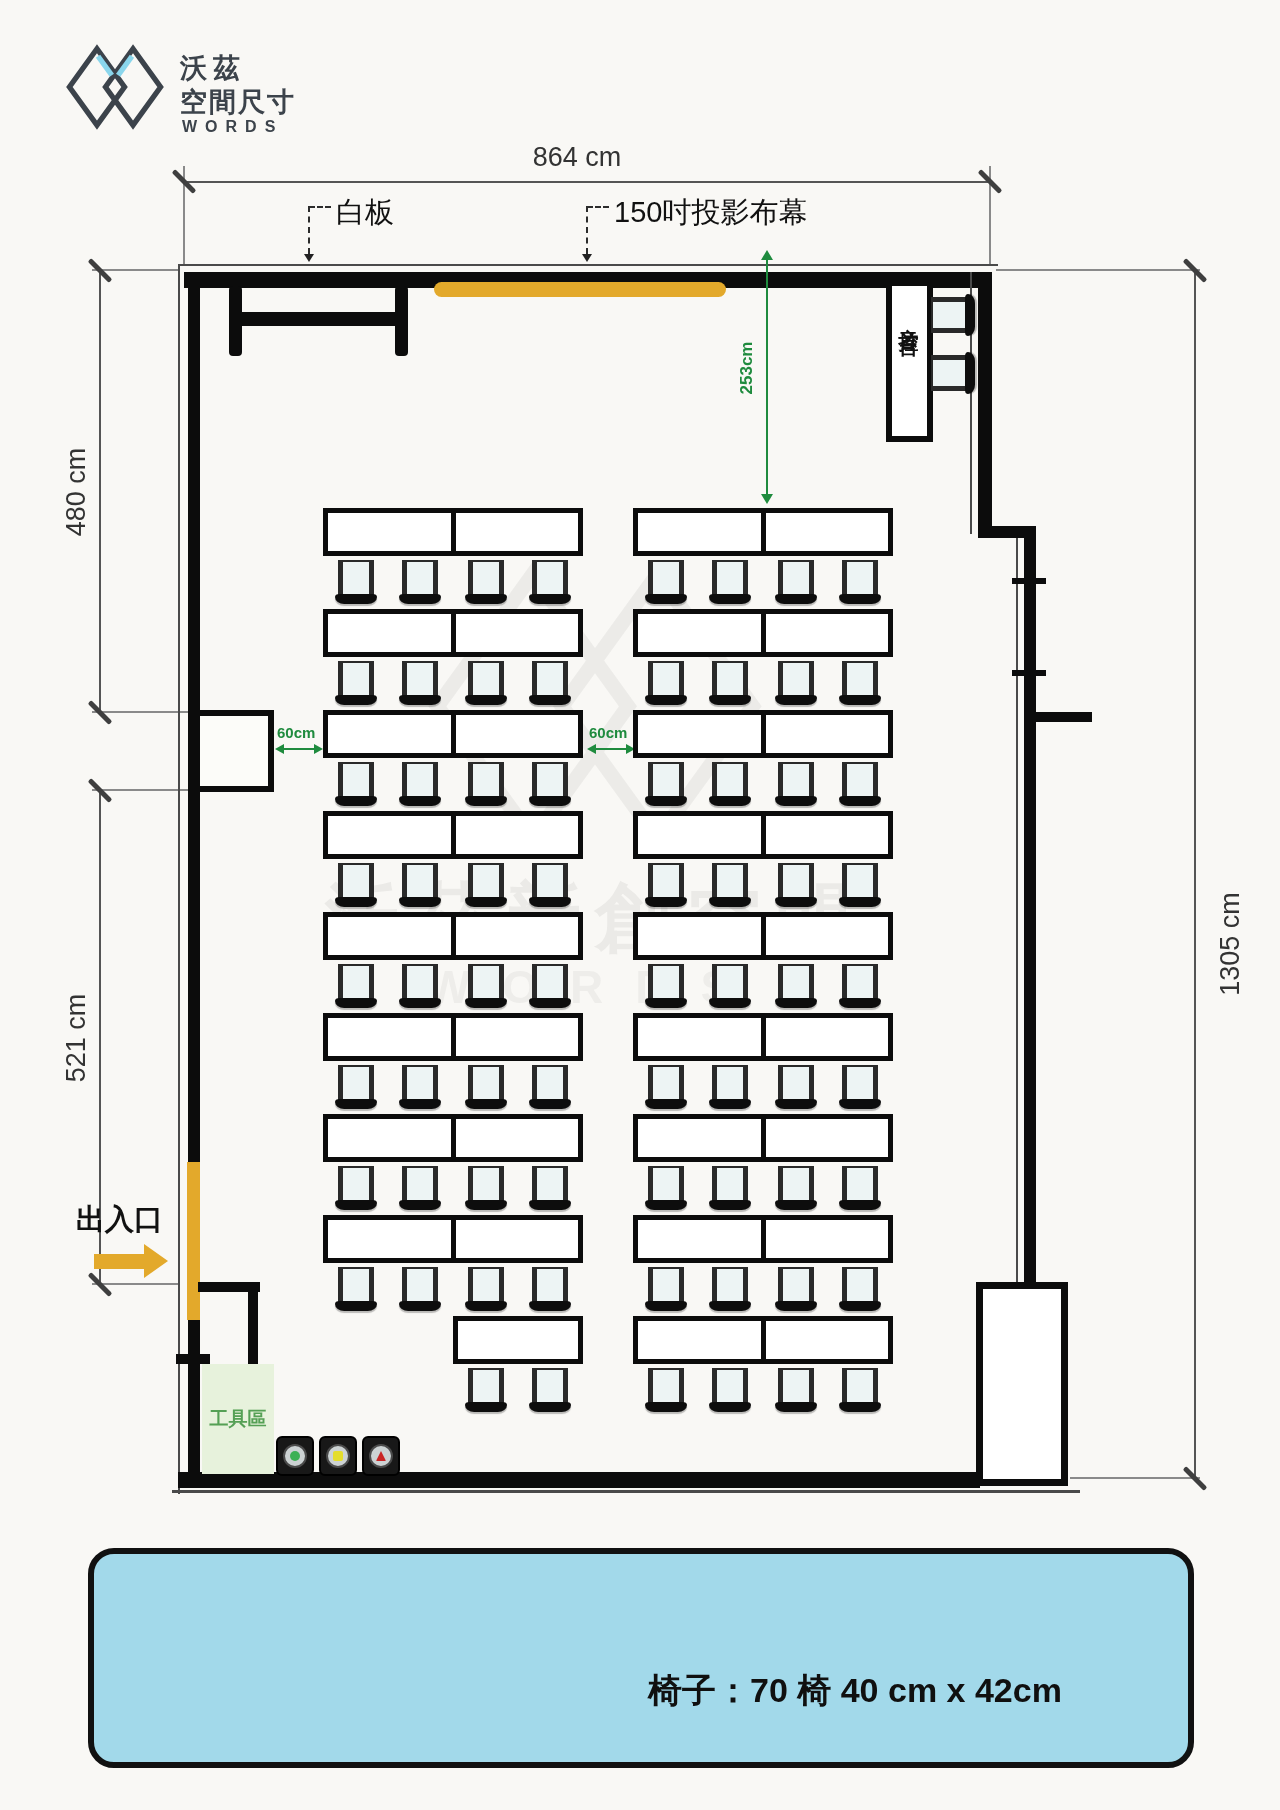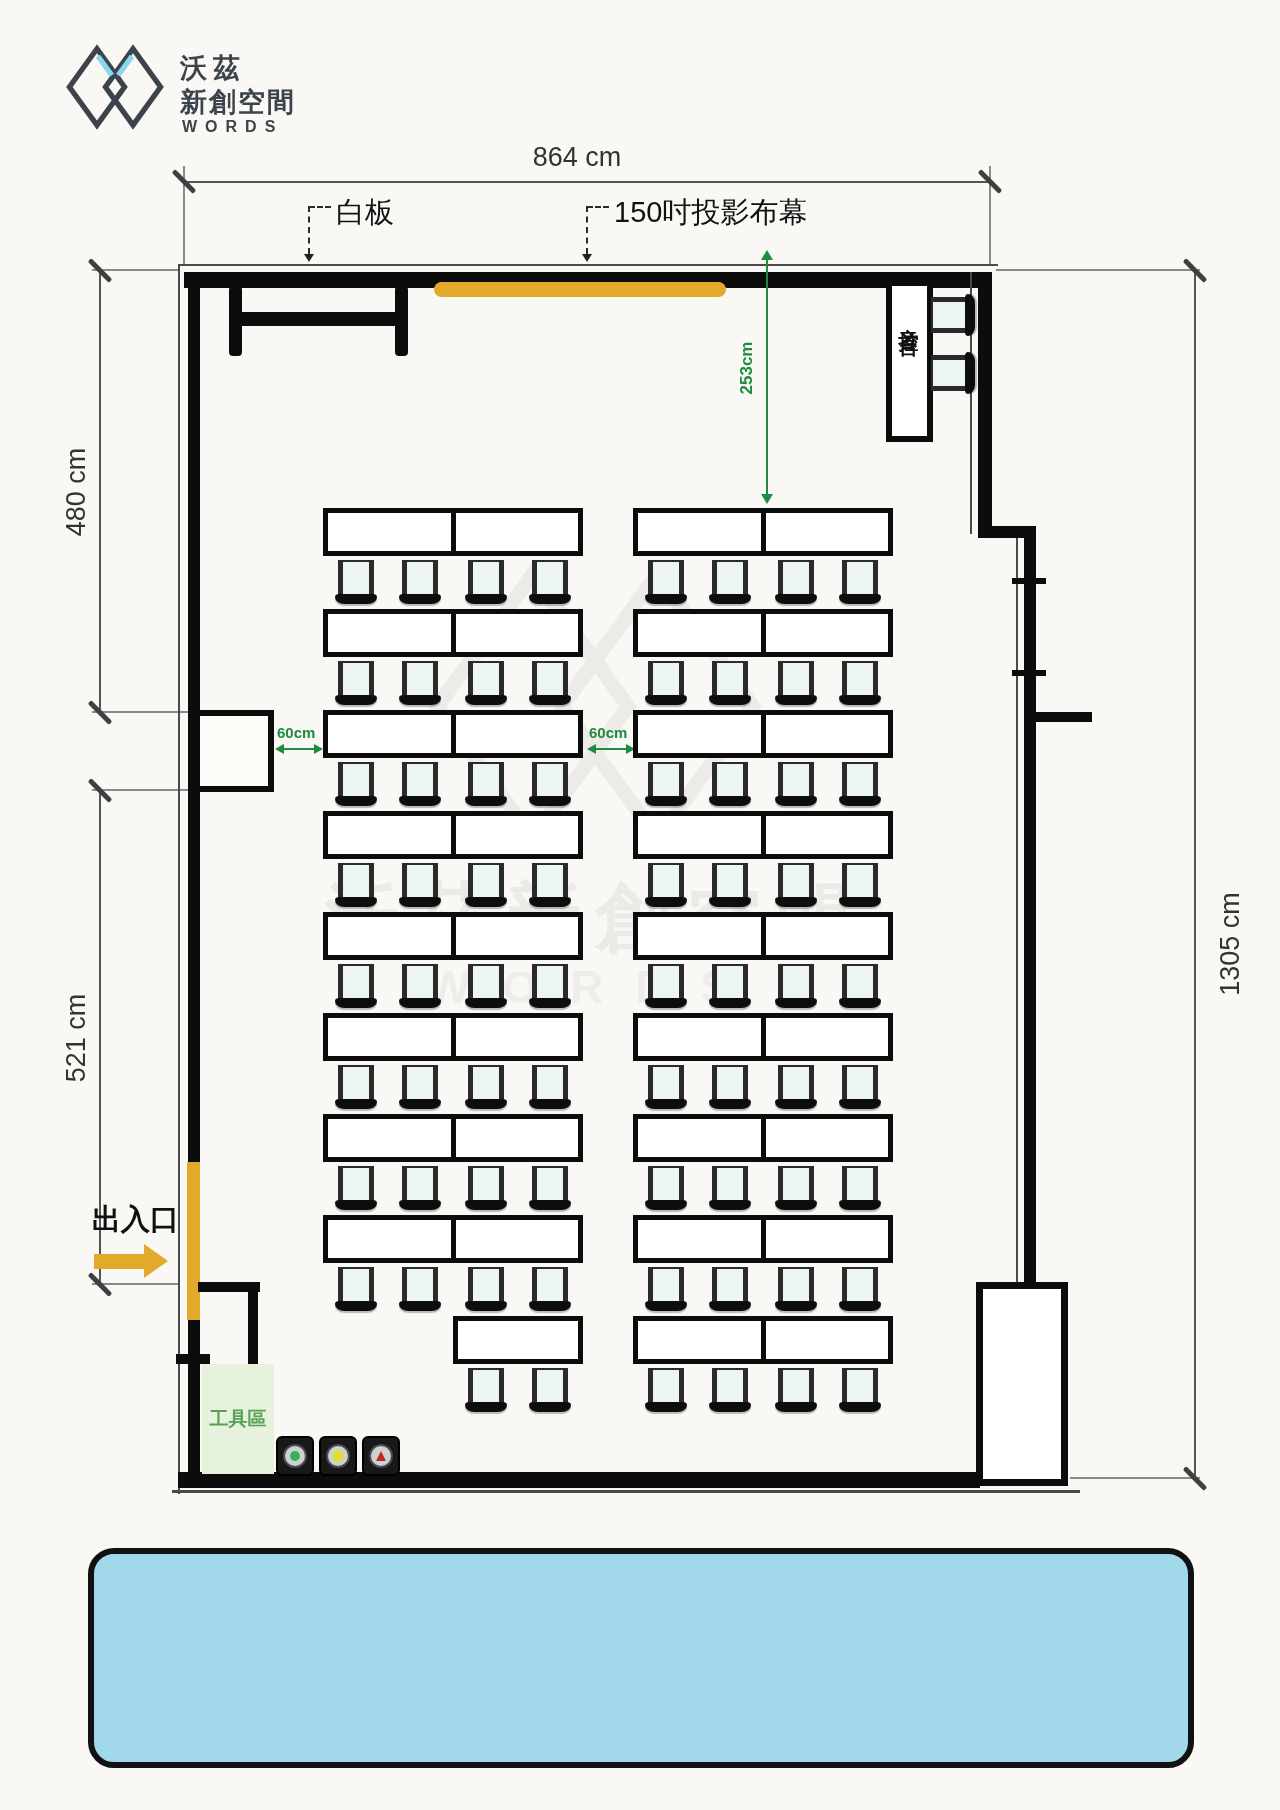--- a/index.html
+++ b/index.html
@@ -53,21 +53,21 @@
     <g fill="none" stroke="#3c434b" stroke-width="5">
       <path d="M33 8 L7 44 L33 80 L59 44 Z"></path>
       <path d="M67 8 L41 44 L67 80 L93 44 Z"></path>
     </g>
     <g stroke="#8ad6ec" stroke-width="5" fill="none">
       <path d="M34 15 L47 33"></path>
       <path d="M66 15 L53 33"></path>
     </g>
   </svg>
   <div class="logo-text" style="left:180px;top:50px;font-size:27px;letter-spacing:6px;text-align:right;">沃茲</div>
-  <div class="logo-text" style="left:180px;top:84px;font-size:27px;letter-spacing:2px;">新創空間</div>
+  <div class="logo-text" style="left:180px;top:84px;font-size:27px;letter-spacing:2px;">空間尺寸</div>
   <div class="logo-text" style="left:182px;top:118px;font-size:16px;letter-spacing:8px;">WORDS</div>
 
   <svg class="abs" style="left:410px;top:545px;opacity:.055;" width="370" height="330" viewBox="0 0 100 90">
     <g fill="none" stroke="#222" stroke-width="4">
       <path d="M33 8 L7 44 L33 80 L59 44 Z"></path>
       <path d="M67 8 L41 44 L67 80 L93 44 Z"></path>
     </g>
   </svg>
   <div class="wm" style="left:250px;top:868px;width:690px;text-align:center;font-size:76px;letter-spacing:14px;">沃茲新創空間</div>
   <div class="wm" style="left:250px;top:960px;width:690px;text-align:center;font-size:46px;letter-spacing:32px;color:rgba(60,60,60,.06);">WORDS</div>
@@ -152,21 +152,21 @@
   <div class="gtext" style="left:277px;top:724px;">60cm</div>
   <div class="glineh" style="left:281px;top:748px;width:36px;"></div>
   <div class="glf" style="left:275px;top:744px;"></div>
   <div class="grt" style="left:314px;top:744px;"></div>
 
   <div class="gtext" style="left:589px;top:724px;">60cm</div>
   <div class="glineh" style="left:593px;top:748px;width:36px;"></div>
   <div class="glf" style="left:587px;top:744px;"></div>
   <div class="grt" style="left:626px;top:744px;"></div>
 
-  <div class="label-cjk" style="left:92px;top:1200px;font-weight:700;">出入口</div>
+  <div class="label-cjk" style="left:76px;top:1200px;font-weight:700;">出入口</div>
   <div class="abs" style="left:94px;top:1254px;width:50px;height:15px;background:#e3a92b;"></div>
   <div class="abs" style="left:144px;top:1244px;width:0;height:0;border-top:17px solid transparent;border-bottom:17px solid transparent;border-left:24px solid #e3a92b;"></div>
 
   <div class="abs" style="left:202px;top:1364px;width:72px;height:110px;background:#e7f2dc;"></div>
   <div class="abs" style="left:204px;top:1406px;width:68px;text-align:center;font-size:19px;color:#55a055;font-weight:600;">工具區</div>
 
   <div id="furniture" class="abs" style="left:0;top:0;width:1280px;height:1810px;">
       <div class="trow" style="left: 323px; top: 508px; width: 260px;">
         <div class="tdivider" style="left: 123px;"></div>
       </div>
@@ -512,14 +512,15 @@
       </div>
       <div class="speaker" style="left: 319px; top: 1436px;">
         <i class="dot square" style="background: rgb(228, 221, 43);"></i>
       </div>
       <div class="speaker" style="left: 362px; top: 1436px;">
         <i class="dot triangle" style="background: rgb(201, 37, 37);"></i>
       </div>
     </div>
 
   <div class="infobox"></div>
+  <div class="infotext" style="left:648px;top:1668px;">椅子：70 椅  40 cm x 42cm</div>
 
 </div>
 
 </body></html>

